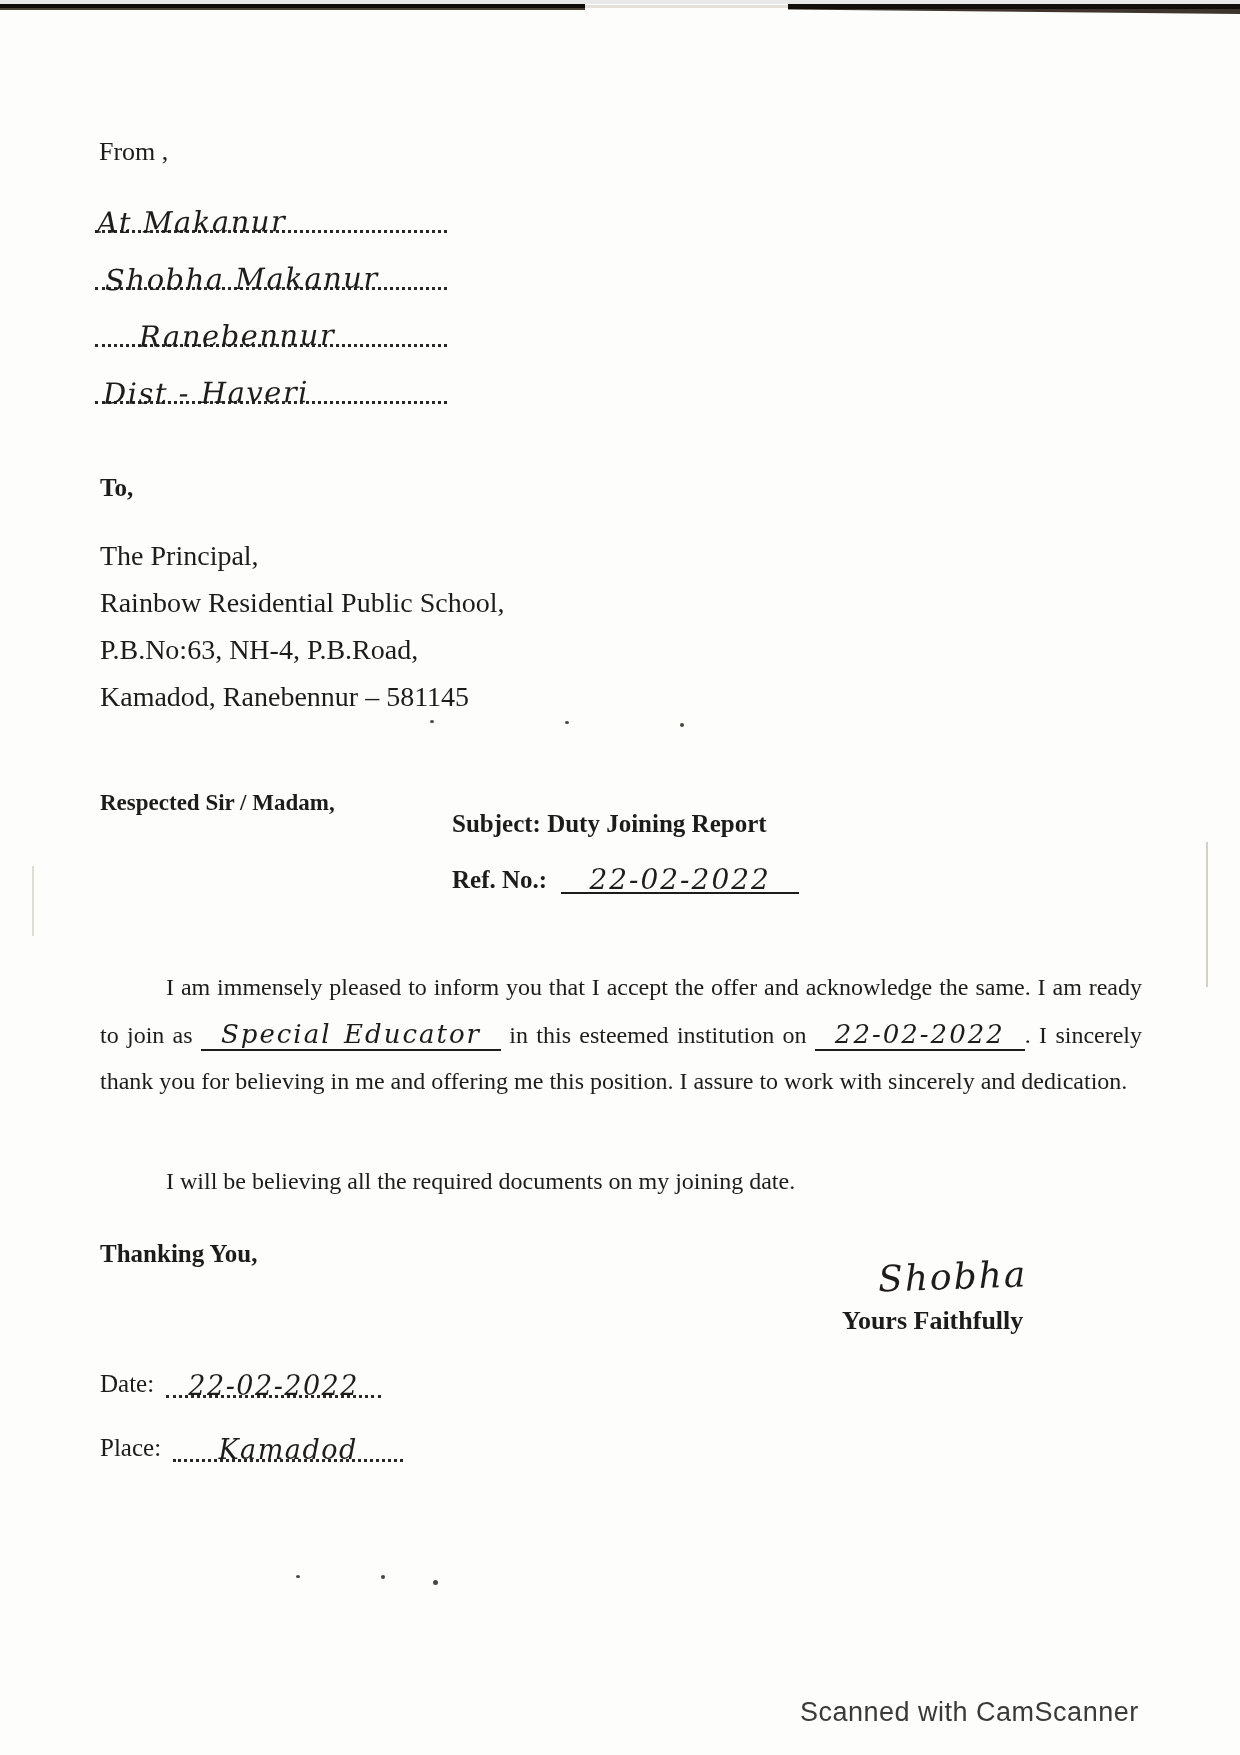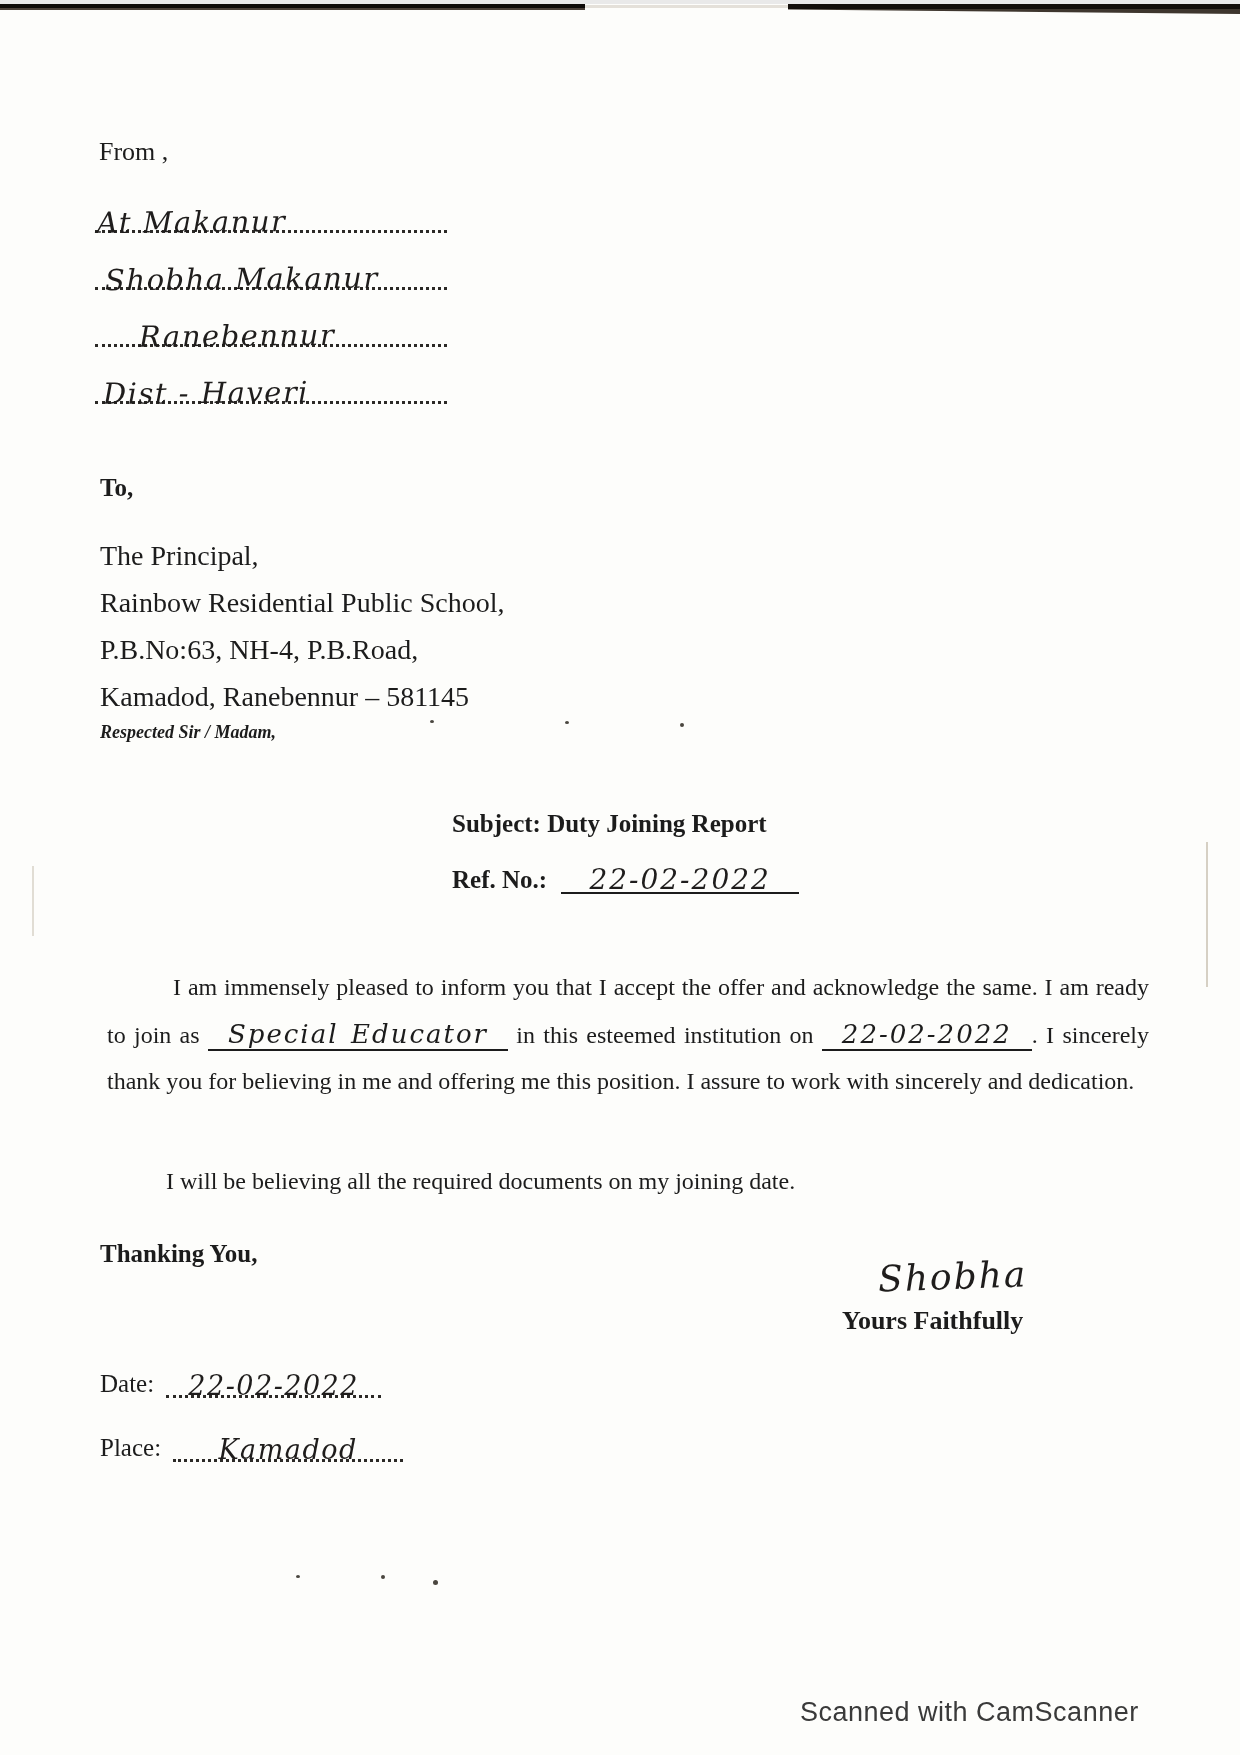--- a/index.html
+++ b/index.html
@@ -39,32 +39,32 @@
     border-bottom:3px dotted #2b2926;
     display:flex;align-items:flex-end;
     overflow:visible;
   }
   .fill-line .hw{font-size:29px;line-height:30px;transform:translateY(7px) rotate(-0.5deg);white-space:nowrap;}
   .pl1{padding-left:10px;}.pl2{padding-left:2px;}.pl3{padding-left:44px;}.pl4{padding-left:8px;}
   
   .to-label{position:absolute;left:100px;top:470px;font-size:25px;}
   .to-lines{position:absolute;left:100px;top:528px;font-size:28px;line-height:47px;}
   
-  .salutation{position:absolute;left:100px;top:718px;font-size:18px;font-style:italic;}
+  .salutation{position:absolute;left:100px;top:786px;font-size:23px;}
   
   .subject{position:absolute;left:452px;top:806px;font-size:25px;}
   .ref-row{position:absolute;left:452px;top:855px;font-size:25px;display:flex;align-items:flex-end;}
   .ref-fill{
     display:inline-block;min-width:238px;margin-left:14px;
     border-bottom:2.5px solid #1c1c1c;text-align:center;
   }
   .ref-fill .hw{font-size:28px;letter-spacing:2px;display:inline-block;transform:translateY(4px);}
   
   .body-p1{
-    position:absolute;left:107px;top:960px;width:1042px;
+    position:absolute;left:100px;top:960px;width:1042px;
     font-size:24px;line-height:46.5px;text-align:justify;text-indent:66px;
   }
   .hw-inline{
     font-family:"DejaVu Serif", serif;font-style:italic;letter-spacing:2px;
     border-bottom:2.5px solid #1c1c1c;padding:0 20px;font-size:26px;white-space:nowrap;
   }
   .body-p2{position:absolute;left:100px;top:1164px;width:1042px;font-size:24px;text-indent:66px;}
   
   .thanking{position:absolute;left:100px;top:1236px;font-size:25px;}
   .signature{position:absolute;left:878px;top:1252px;font-size:36px;transform:rotate(-2deg);letter-spacing:2px;}

